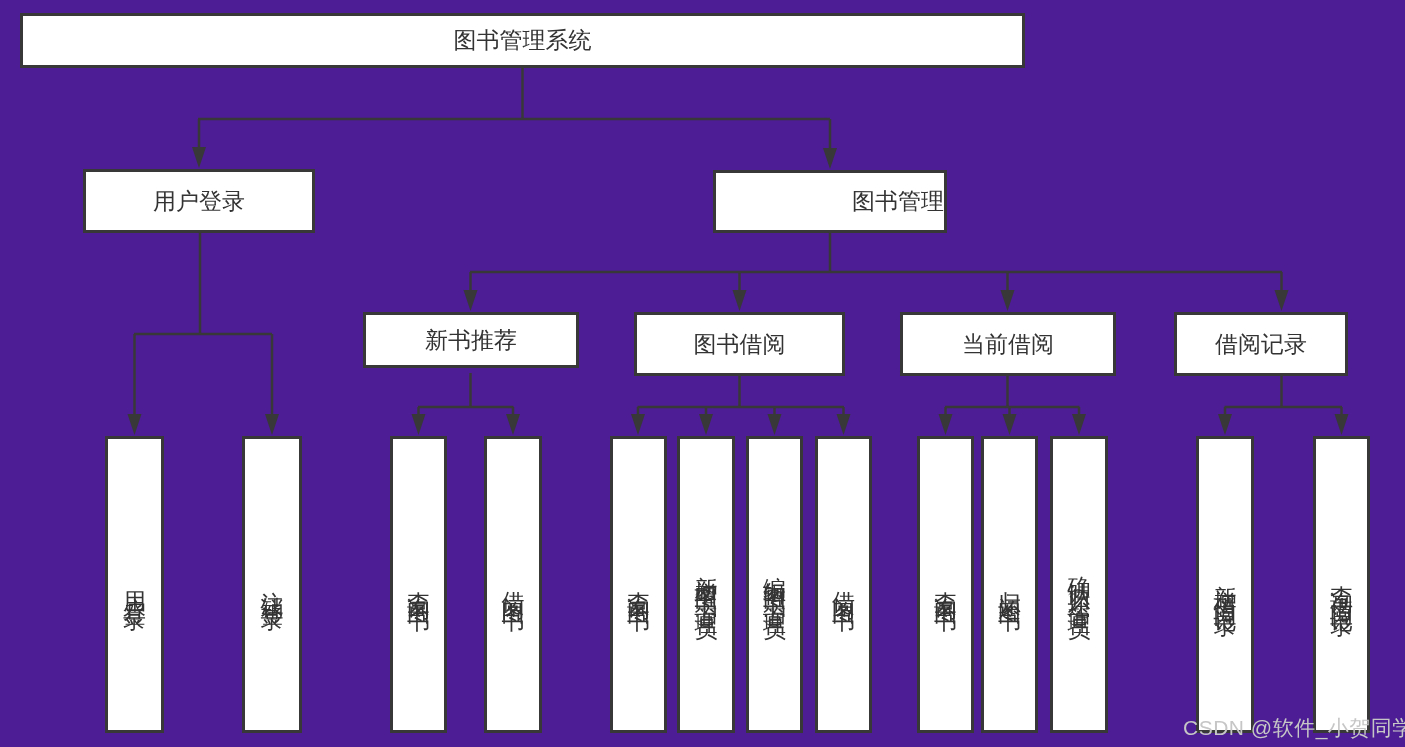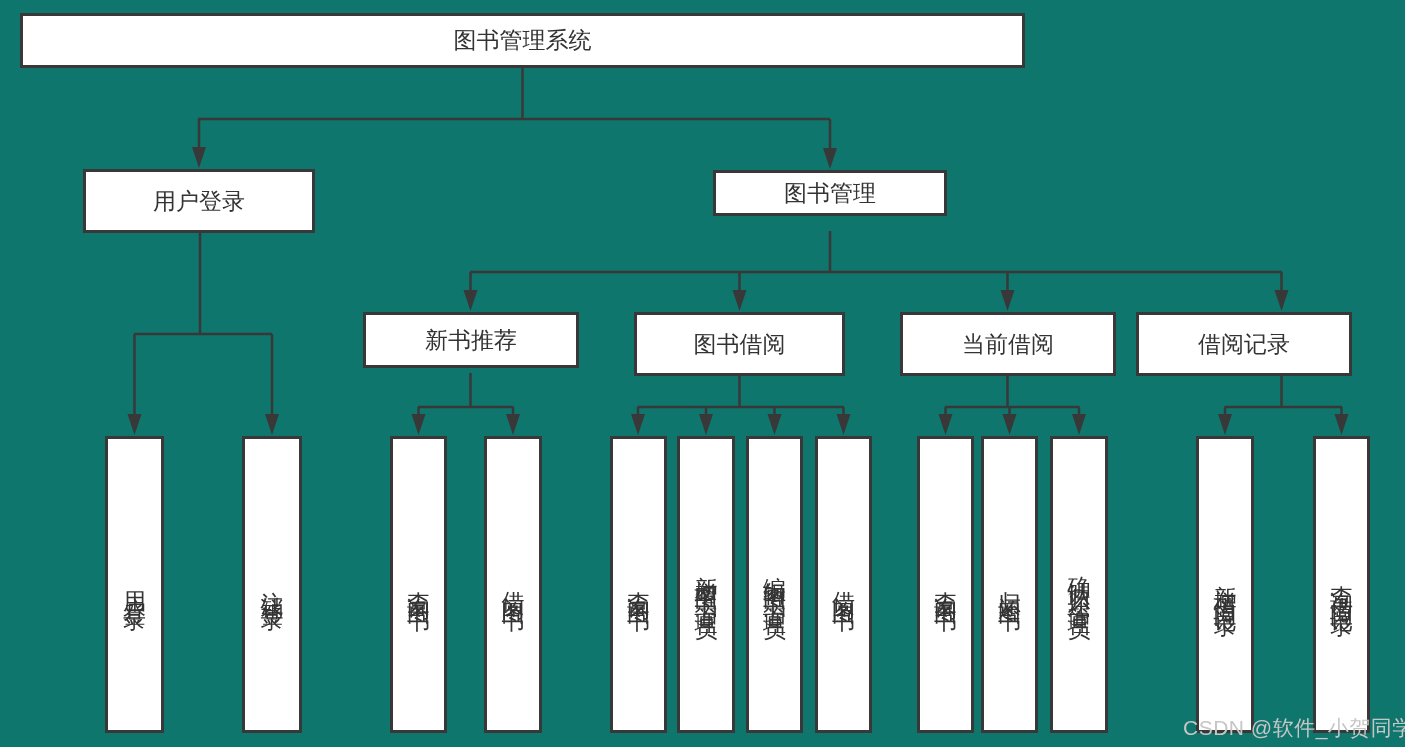--- a/index.html
+++ b/index.html
@@ -1,19 +1,19 @@
 <!DOCTYPE html>
 <html><head>
 <meta charset="utf-8">
 <style>
   html,body{margin:0;padding:0;background:#ffffff;}
   .canvas{
     position:relative;
     width:1405px;height:747px;
-    background:#0f766e;
+    background:#4c1d95;
     font-family:"Liberation Sans","DejaVu Sans",sans-serif;
     overflow:hidden;
   }
   svg.connectors{position:absolute;left:0;top:0;z-index:1;}
   .node{
     position:absolute;
     box-sizing:border-box;
     background:#ffffff;
     border:3px solid #383838;
     display:flex;align-items:center;justify-content:center;
@@ -25,25 +25,25 @@
   .leaf span{
     writing-mode:vertical-rl;
     text-orientation:mixed;
     letter-spacing:6px;
     line-height:1;
     font-size:23px;
   }
   
   #n-root          {left:20px;  top:13px;  width:1005px;height:55px;}
   #n-user-login    {left:83px;  top:169px; width:232px; height:64px;}
-  #n-book-mgmt     {left:713px; top:170px; width:234px; height:46px;}
+  #n-book-mgmt     {left:713px; top:170px; width:234px; height:63px;justify-content:flex-end;}
   #n-new-book      {left:363px; top:312px; width:216px; height:56px;}
   #n-book-borrow   {left:634px; top:312px; width:211px; height:64px;}
   #n-current-borrow{left:900px; top:312px; width:216px; height:64px;}
-  #n-borrow-record {left:1136px;top:312px; width:216px; height:64px;align-items:center;}
+  #n-borrow-record {left:1174px;top:312px; width:174px; height:64px;align-items:center;}
   #lf-a1{left:105px; top:436px;width:59px;height:297px;}
   #lf-a2{left:242px; top:436px;width:60px;height:297px;}
   #lf-b1{left:390px; top:436px;width:57px;height:297px;}
   #lf-b2{left:484px; top:436px;width:58px;height:297px;}
   #lf-c1{left:610px; top:436px;width:57px;height:297px;}
   #lf-c2{left:677px; top:436px;width:58px;height:297px;}
   #lf-c3{left:746px; top:436px;width:57px;height:297px;}
   #lf-c4{left:815px; top:436px;width:57px;height:297px;}
   #lf-d1{left:917px; top:436px;width:57px;height:297px;}
   #lf-d2{left:981px; top:436px;width:57px;height:297px;}

